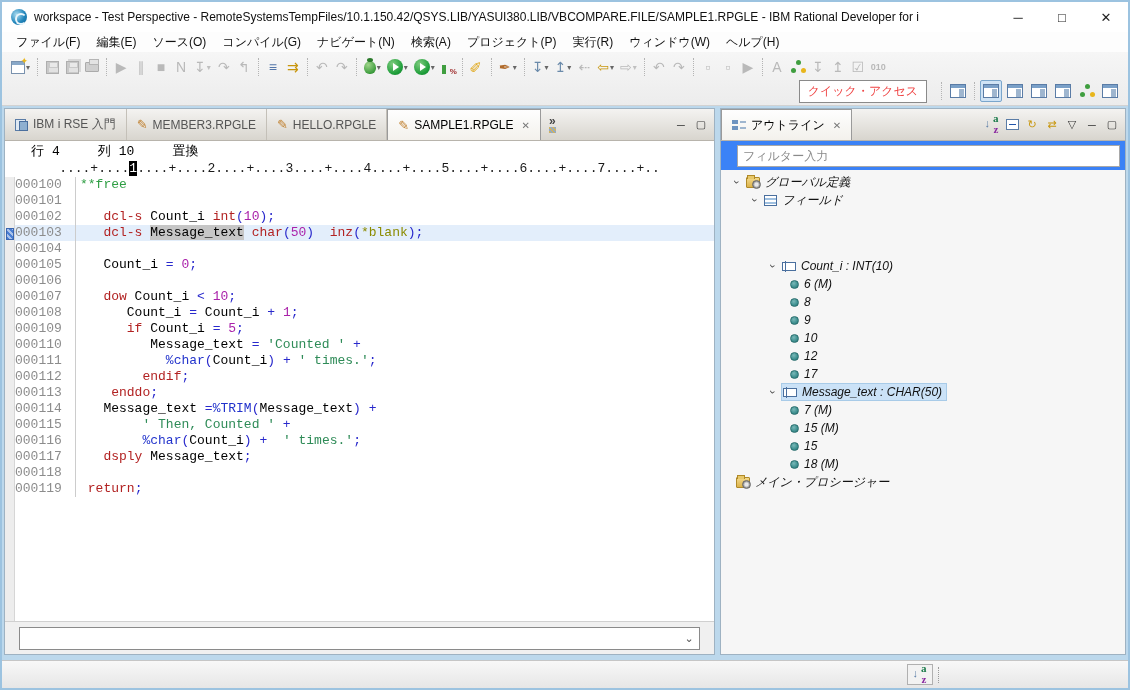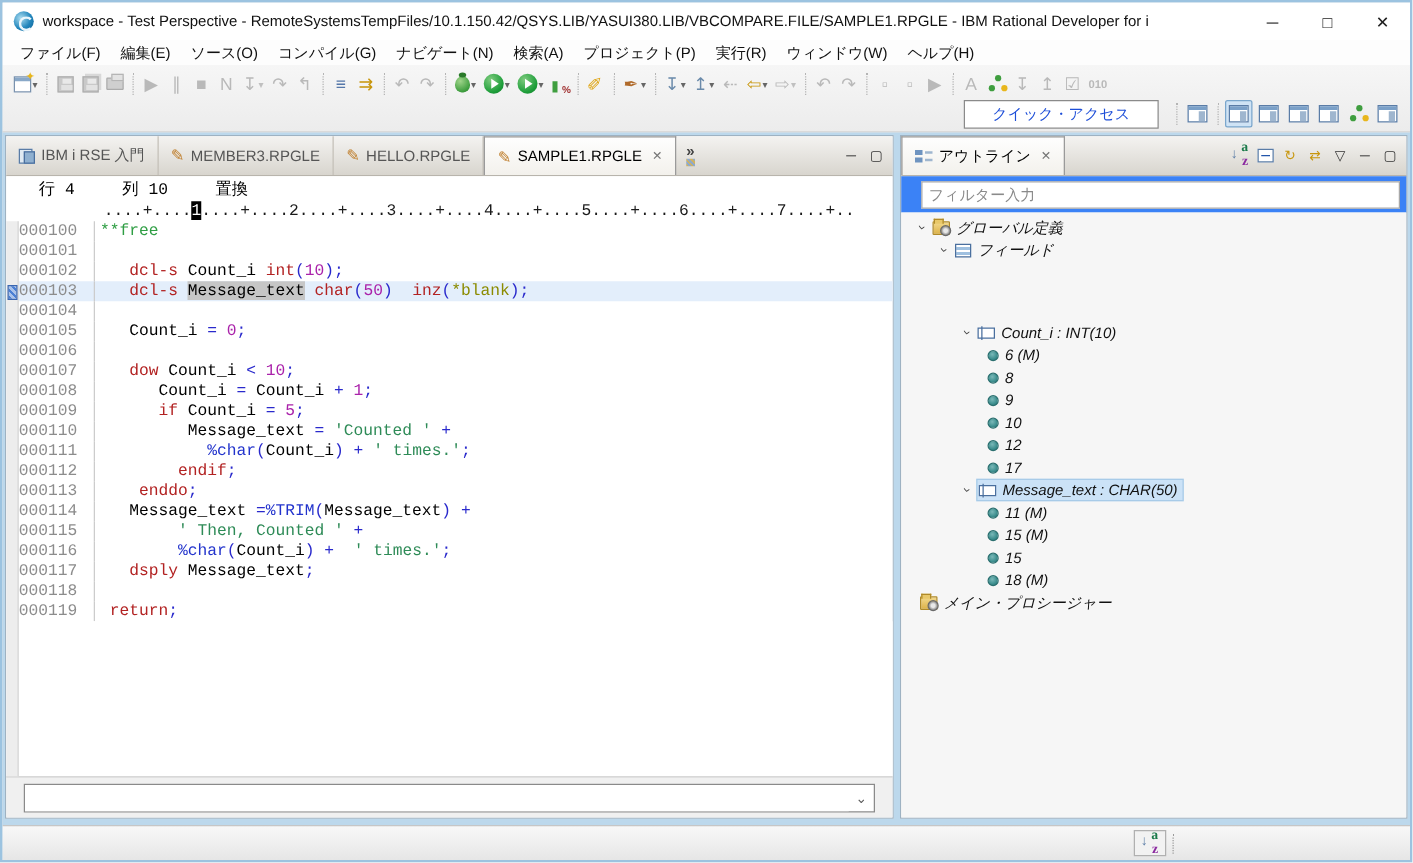--- a/index.html
+++ b/index.html
@@ -60,21 +60,21 @@
   .ci-pen { width:13px; height:13px; }
   .ci-pen::before { content:"✒"; position:absolute; left:0px; top:-2px; font-size:14px; color:#b06a2a; }
   .ci-miniwin { width:16px; height:14px; background:#fff; border:1px solid #5a7ca6; }
   .ci-miniwin::before { content:""; position:absolute; left:0; right:0; top:0; height:3px; background:#7aa0c8; }
   .ci-miniwin::after { content:""; position:absolute; right:1px; top:4px; width:5px; height:8px; background:#9fb6cf; }
   .ci-orgdots { width:15px; height:14px; }
   .ci-orgdots::before { content:""; position:absolute; left:6px; top:0px; width:5px; height:5px; border-radius:50%; background:#3f9e3f;
      box-shadow:-5px 8px 0 #3f9e3f, 5px 8px 0 #e8b61c; }
   .pbtn { height:22px; padding:1px 2px; display:flex; align-items:center; border:1px solid transparent; border-radius:2px; margin:0 1px; }
   .pbtn.active { background:#cfe3f5; border-color:#7aa6cc; }
-  .quick-access { border:1px solid #8a8a8a; background:#fff; font-size:12px; color:#1d4ed8; padding:2px 22px; margin-right:10px; white-space:nowrap; }
+  .quick-access { border:1px solid #8a8a8a; background:#fff; font-size:12px; color:#ef4444; padding:2px 8px; margin-right:10px; white-space:nowrap; }
   
   .main { flex:1 1 auto; background:#bcd8ec; display:flex; padding:2px 2px 5px 2px; gap:5px; min-height:0; }
   .pane { background:#fff; border:1px solid #9eb2c2; display:flex; flex-direction:column; min-height:0; }
   .editor-pane { flex:1 1 auto; }
   .outline-pane { width:406px; flex:0 0 auto; background:#f6f6f6; }
   
   .tabbar { height:32px; background:linear-gradient(#f4f3f1,#d8d5ce); border-bottom:1px solid #b8b4ac;
     display:flex; align-items:stretch; flex:0 0 auto; }
   .tab { display:flex; align-items:center; gap:5px; padding:0 10px; font-size:12px; color:#555; border-right:1px solid #c4c0b8; white-space:nowrap; }
   .tab.active { background:linear-gradient(#fefefe,#f3f1ec); color:#000; border:1px solid #9a9a9a; border-bottom:none; }
@@ -97,22 +97,22 @@
   .ci-az { width:15px; height:15px; font-family:"Liberation Serif", serif; }
   .ci-az::before { content:"a"; position:absolute; right:1px; top:-5px; color:#1a7a4a; font-size:11px; font-weight:bold; }
   .ci-az::after { content:"z"; position:absolute; right:1px; bottom:-3px; color:#8b2aa0; font-size:11px; font-weight:bold; }
   .ci-az .arr { position:absolute; left:0px; top:0px; color:#5a7ca6; font-size:11px; }
   .ci-collapse { width:13px; height:11px; border:1px solid #5a7ca6; background:#fff; }
   .ci-collapse::before { content:""; position:absolute; left:2px; top:4px; right:2px; height:1px; background:#2255aa; }
   
   .ed-status { height:20px; background:#fff; display:flex; align-items:center; gap:8px; padding-left:26px;
     font-family:"Liberation Mono", monospace; font-size:13px; color:#000; flex:0 0 auto; }
   .ed-status .gap { width:22px; }
-  .ruler { height:16px; background:#fff; padding-left:78px; font-family:"Liberation Mono", monospace;
-    font-size:13px; line-height:16px; color:#1a1a1a; white-space:pre; flex:0 0 auto; }
+  .ruler { height:16px; background:#fff; font-family:"Liberation Mono", monospace;
+    font-size:13px; line-height:16px; color:#1a1a1a; white-space:pre; flex:0 0 auto;text-align:center; }
   .cursor-cell { background:#000; color:#fff; }
   .code-wrap { flex:1 1 auto; display:flex; min-height:0; background:#fff; }
   .marker-strip { width:10px; background:#ededed; border-right:1px solid #d6d6d6; position:relative; flex:0 0 auto; }
   .marker-blue { position:absolute; left:1px; top:51px; width:8px; height:12px;
     background:repeating-linear-gradient(45deg,#4a7fd4 0 2px,#a9c2ea 2px 4px); border:1px solid #3a66b0; }
   .code-col { flex:1 1 auto; display:flex; flex-direction:column; min-width:0; }
   .cline { display:flex; height:16px; flex:0 0 auto; font-family:"Liberation Mono", monospace; font-size:13px; line-height:16px; }
   .lnum { width:61px; padding-left:0; color:#8c8c8c; border-right:1px solid #cccccc; flex:0 0 auto; white-space:pre; }
   .ctext { flex:1 1 auto; white-space:pre; padding-left:4px; color:#000; }
   .cline.current .lnum, .cline.current .ctext { background:#e3eefb; }
@@ -576,21 +576,21 @@
             <span class="tarrow">›</span>
             <span class="tlabelwrap">
               <span class="ti ti-field"></span>
               <span>Message_text : CHAR(50)</span>
             </span>
           </div>
           <div class="trow" style="padding-left: 62px;">
             <span class="tarrow none">›</span>
             <span class="tlabelwrap">
               <span class="ti ti-dot"></span>
-              <span>11 (M)</span>
+              <span>7 (M)</span>
             </span>
           </div>
           <div class="trow" style="padding-left: 62px;">
             <span class="tarrow none">›</span>
             <span class="tlabelwrap">
               <span class="ti ti-dot"></span>
               <span>15 (M)</span>
             </span>
           </div>
           <div class="trow" style="padding-left: 62px;">

